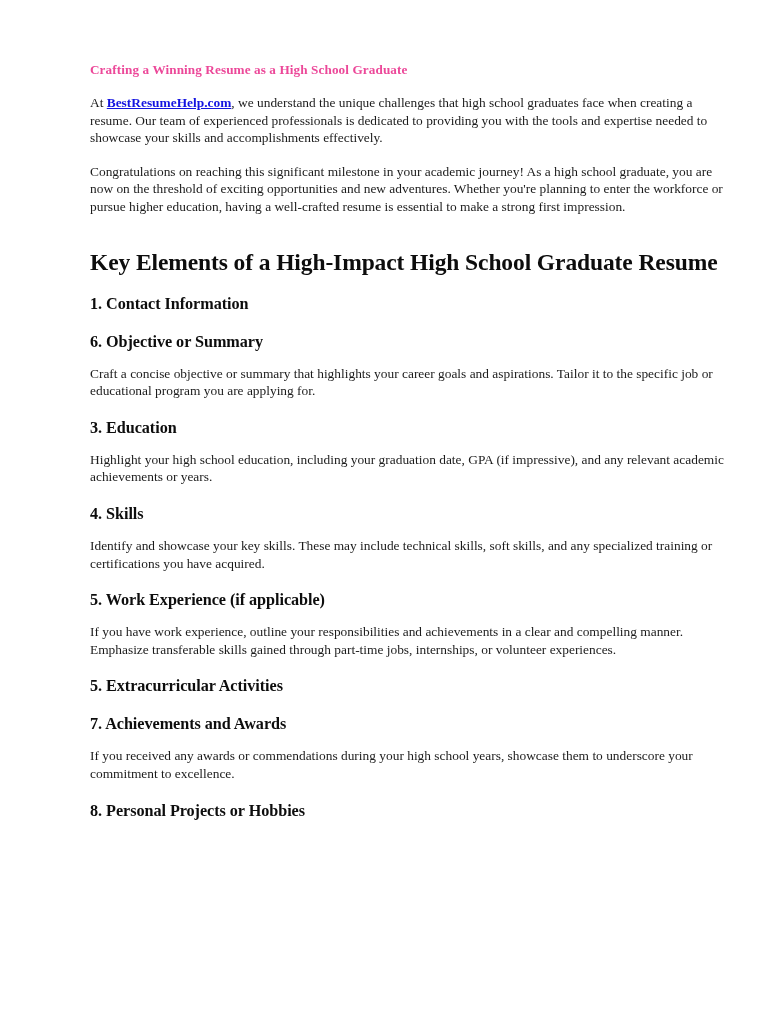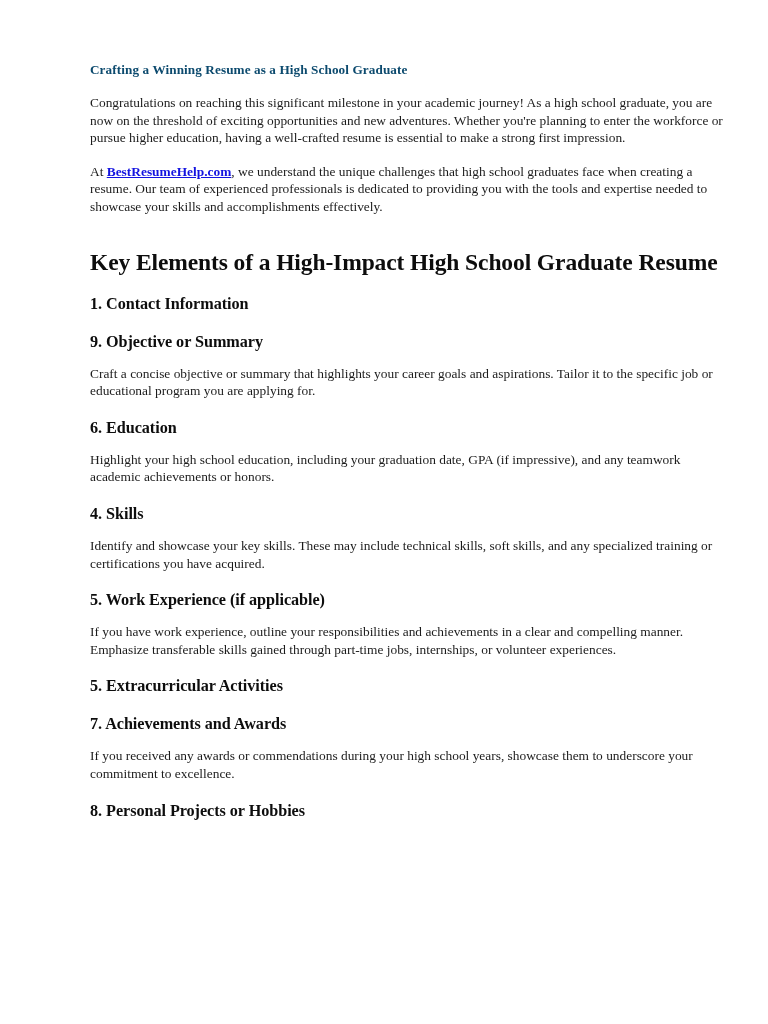--- a/index.html
+++ b/index.html
@@ -27,21 +27,21 @@
   .content {
     width: 636px;
   }
 
   .doc-title {
     font-size: 13.2px;
     font-weight: bold;
     line-height: 16px;
     margin: 0 0 16px 0;
     letter-spacing: 0.1px;
-    color: #0c4a6e;
+    color: #ec4899;
   }
 
   p.body-text {
     font-size: 13.4px;
     line-height: 17.6px;
     margin: 0 0 16px 0;
     color: #1b1b1b;
     text-align: left;
   }
 
@@ -75,38 +75,38 @@
   }
 </style>
 </head>
 <body>
 
 <div class="page">
   <div class="content">
 
     <p class="doc-title">Crafting a Winning Resume as a High School Graduate</p>
 
+    <p class="body-text"><span>At </span><a class="doc-link" href="#">BestResumeHelp.com</a><span>, we understand the unique challenges that high school graduates face when creating a resume. Our team of experienced professionals is dedicated to providing you with the tools and expertise needed to showcase your skills and accomplishments effectively.</span></p>
+
     <p class="body-text">Congratulations on reaching this significant milestone in your academic journey! As a high school graduate, you are now on the threshold of exciting opportunities and new adventures. Whether you're planning to enter the workforce or pursue higher education, having a well-crafted resume is essential to make a strong first impression.</p>
-
-    <p class="body-text"><span>At </span><a class="doc-link" href="#">BestResumeHelp.com</a><span>, we understand the unique challenges that high school graduates face when creating a resume. Our team of experienced professionals is dedicated to providing you with the tools and expertise needed to showcase your skills and accomplishments effectively.</span></p>
 
     <h1 class="main-heading">Key Elements of a High-Impact High School Graduate Resume</h1>
 
     <div class="section">
       <h2 class="section-heading">1. Contact Information</h2>
     </div>
 
     <div class="section">
-      <h2 class="section-heading">9. Objective or Summary</h2>
+      <h2 class="section-heading">6. Objective or Summary</h2>
       <p class="body-text">Craft a concise objective or summary that highlights your career goals and aspirations. Tailor it to the specific job or educational program you are applying for.</p>
     </div>
 
     <div class="section">
-      <h2 class="section-heading">6. Education</h2>
-      <p class="body-text">Highlight your high school education, including your graduation date, GPA (if impressive), and any teamwork academic achievements or honors.</p>
+      <h2 class="section-heading">3. Education</h2>
+      <p class="body-text">Highlight your high school education, including your graduation date, GPA (if impressive), and any relevant academic achievements or years.</p>
     </div>
 
     <div class="section">
       <h2 class="section-heading">4. Skills</h2>
       <p class="body-text">Identify and showcase your key skills. These may include technical skills, soft skills, and any specialized training or certifications you have acquired.</p>
     </div>
 
     <div class="section">
       <h2 class="section-heading">5. Work Experience (if applicable)</h2>
       <p class="body-text">If you have work experience, outline your responsibilities and achievements in a clear and compelling manner. Emphasize transferable skills gained through part-time jobs, internships, or volunteer experiences.</p>

